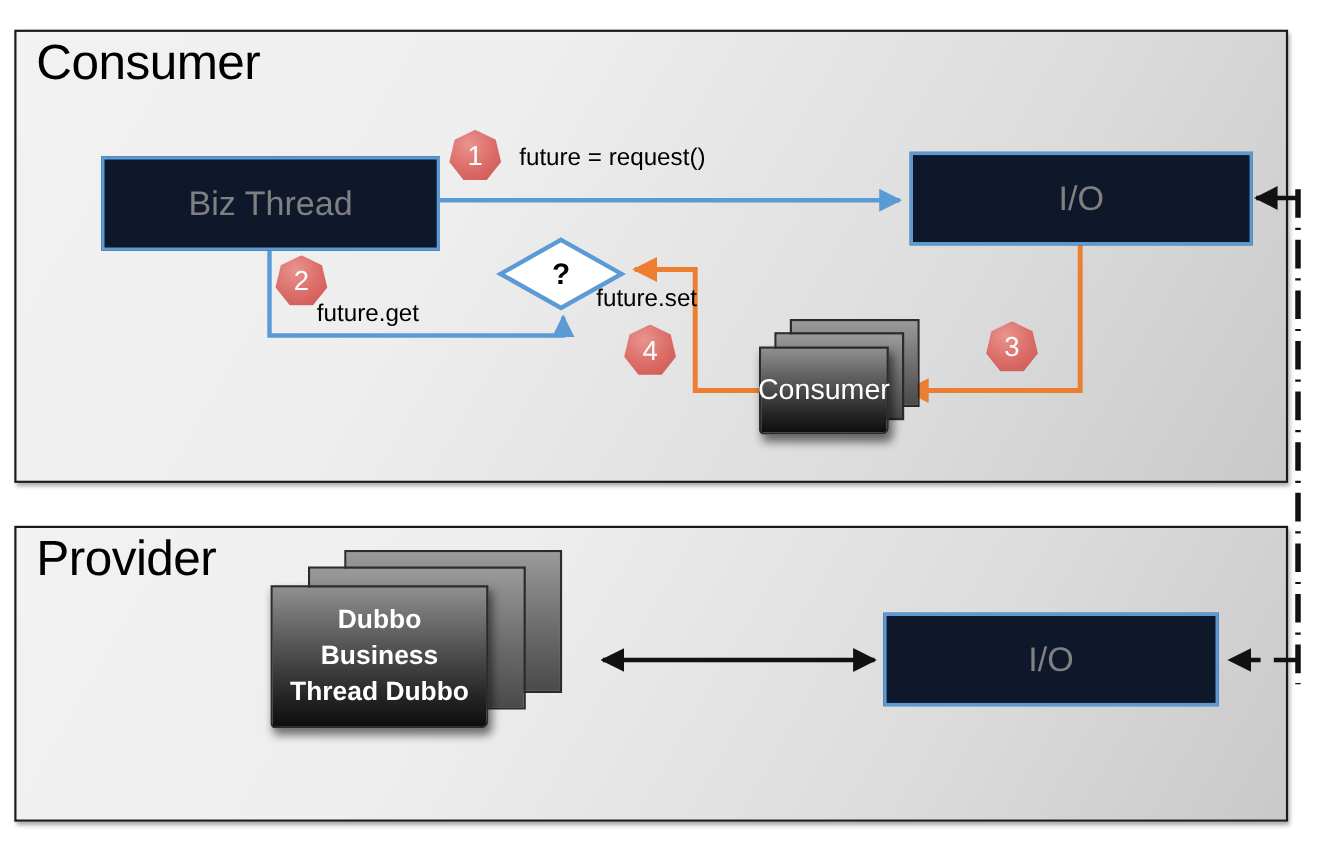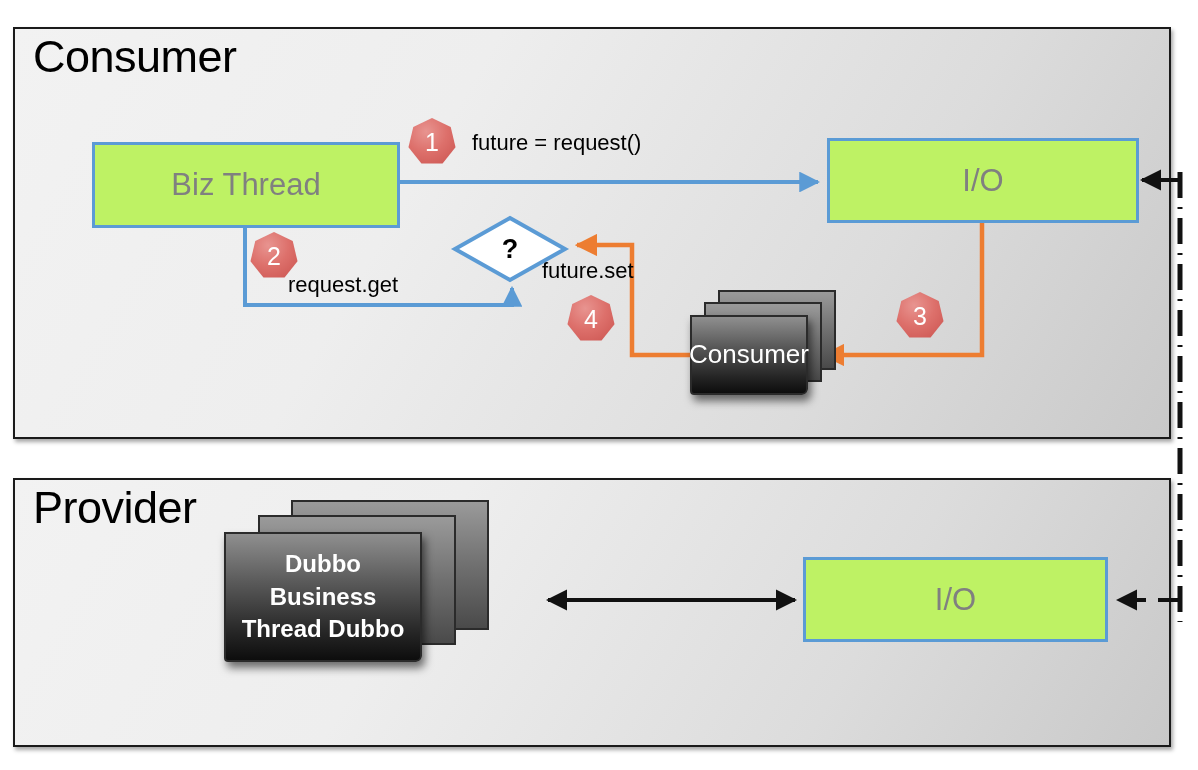--- a/index.html
+++ b/index.html
@@ -39,21 +39,21 @@
     line-height: 1.15;
     color: #000000;
     font-weight: 400;
     letter-spacing: -0.5px;
     white-space: nowrap;
   }
 
   
   .wbox {
     position: absolute;
-    background: #bef264;
+    background: #0f172a;
     border: 3px solid #5b9bd5;
     box-sizing: border-box;
     display: flex;
     align-items: center;
     justify-content: center;
     color: #808080;
     font-size: 31px;
   }
   #box-biz-thread { left: 92px; top: 142px; width: 308px; height: 86px; }
   #box-io-consumer { left: 827px; top: 138px; width: 312px; height: 85px; }
@@ -98,21 +98,21 @@
     text-align: center;
     color: #ffffff;
     border-radius: 0 0 6px 4px;
   }
 
   #stack-consumer { left: 690px; top: 290px; width: 150px; height: 110px; }
   #stack-consumer .c3 { left: 28px; top: 0px;  width: 118px; height: 80px; }
   #stack-consumer .c2 { left: 14px; top: 12px; width: 118px; height: 80px; }
   #stack-consumer .c1 { left: 0px;  top: 25px; width: 118px; height: 80px; font-size: 26px; line-height: 1.2; }
 
-  #stack-dubbo { left: 224px; top: 500px; width: 320px; height: 190px; }
+  #stack-dubbo { left: 246px; top: 500px; width: 320px; height: 190px; }
   #stack-dubbo .c3 { left: 67px; top: 0px;  width: 198px; height: 130px; }
   #stack-dubbo .c2 { left: 34px; top: 15px; width: 198px; height: 130px; }
   #stack-dubbo .c1 { left: 0px;  top: 32px; width: 198px; height: 130px; font-size: 24px; line-height: 1.35; font-weight: 600; padding: 0 6px; box-sizing: border-box; }
 
   
   .badge {
     position: absolute;
     width: 48px;
     height: 48px;
     display: flex;
@@ -225,21 +225,21 @@
     <span>2</span>
   </div>
   <div class="badge" id="badge-3">
     <span>3</span>
   </div>
   <div class="badge" id="badge-4">
     <span>4</span>
   </div>
 
   <div class="edge-label" id="label-future-request">future = request()</div>
-  <div class="edge-label" id="label-future-get">request.get</div>
+  <div class="edge-label" id="label-future-get">future.get</div>
   <div class="edge-label" id="label-future-set">future.set</div>
 
   <div class="stack" id="stack-dubbo">
     <div class="card back c3"></div>
     <div class="card back c2"></div>
     <div class="card front c1">
       <span>
         <span>Dubbo Business</span><br>
         <span>Thread Dubbo</span>
       </span>

